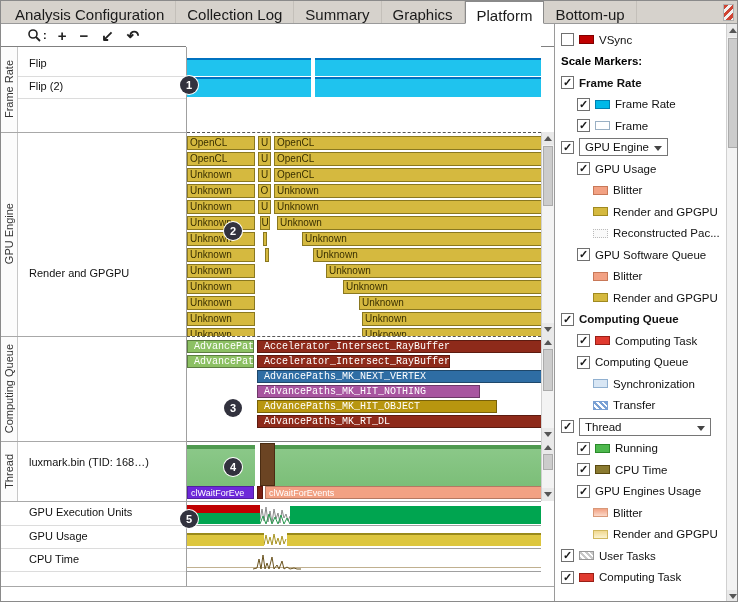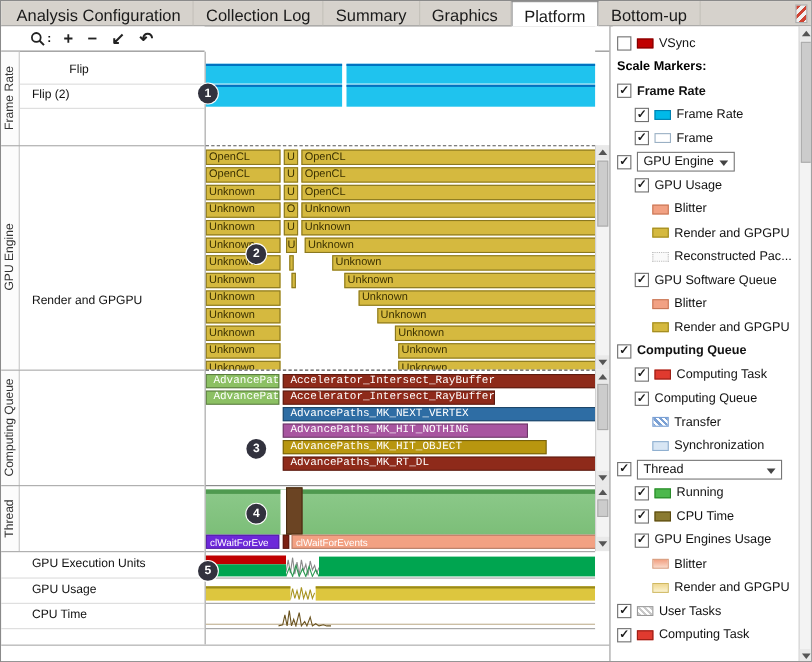--- a/index.html
+++ b/index.html
@@ -25,21 +25,21 @@
   #hdrgap { position:absolute; left:540px; top:23px; width:13px; height:23px; border-bottom:1px solid #808080; background:#fff; }
 
   
   .vstrip { position:absolute; left:0; width:17px; border-right:1px solid #c8c8c8; display:flex; align-items:center; justify-content:center; background:#fcfcfc; }
   .vtext { writing-mode:vertical-rl; transform:rotate(180deg); font-size:11px; color:#333; white-space:nowrap; }
   #strip-fr { top:46px; height:85px; }
   #strip-gpu { top:131px; height:204px; }
   #strip-cq { top:335px; height:105px; }
   #strip-th { top:440px; height:60px; }
   .rowlabel { position:absolute; left:28px; font-size:11px; color:#111; white-space:nowrap; }
-  #lbl-flip { top:56px;margin-left:34px; } #lbl-flip2 { top:79px; } #lbl-rgpgpu { top:266px; }
+  #lbl-flip { top:56px; } #lbl-flip2 { top:79px; } #lbl-rgpgpu { top:266px; }
   #lbl-lux { top:455px; width:150px; overflow:hidden; }
   #lbl-eu { top:505px; } #lbl-usage { top:529px; } #lbl-cpu { top:552px; }
   .hline { position:absolute; height:1px; background:#a8a8a8; }
   .hline.light { background:#dcdcdc; }
 
   
   #tl { position:absolute; left:185px; top:46px; width:355px; height:539px; background:#fff; border-left:1px solid #a0a0a0; }
   .tlsec { position:absolute; left:0; right:0; overflow:hidden; }
   #tl-fr { top:0; height:85px; }
   #fr-flip { position:absolute; left:0; right:0; top:11px; height:18px; }
@@ -153,20 +153,21 @@
   <div class="vstrip" id="strip-cq">
       <span class="vtext">Computing Queue</span>
     </div>
   <div class="vstrip" id="strip-th">
       <span class="vtext">Thread</span>
     </div>
 
   <div class="rowlabel" id="lbl-flip">Flip</div>
   <div class="rowlabel" id="lbl-flip2">Flip (2)</div>
   <div class="rowlabel" id="lbl-rgpgpu">Render and GPGPU</div>
+  <div class="rowlabel" id="lbl-lux">luxmark.bin (TID: 168…)</div>
   <div class="rowlabel" id="lbl-eu">GPU Execution Units</div>
   <div class="rowlabel" id="lbl-usage">GPU Usage</div>
   <div class="rowlabel" id="lbl-cpu">CPU Time</div>
 
   <div class="hline light" style="left:17px;width:168px;top:75px;"></div>
   <div class="hline light" style="left:17px;width:168px;top:97px;"></div>
   <div class="hline" style="left:0;width:185px;top:131px;"></div>
   <div class="hline" style="left:0;width:185px;top:335px;"></div>
   <div class="hline" style="left:0;width:185px;top:440px;"></div>
   <div class="hline" style="left:0;width:185px;top:500px;"></div>
@@ -365,26 +366,26 @@
         <div class="lrow" style="padding-left: 20px;">
           <div class="cb checked">✓</div>
           <div class="ic ic-computing-task"></div>
           <div class="llabel">Computing Task</div>
         </div>
         <div class="lrow" style="padding-left: 20px;">
           <div class="cb checked">✓</div>
           <div class="llabel">Computing Queue</div>
         </div>
         <div class="lrow" style="padding-left: 36px;">
+          <div class="ic ic-synchronization"></div>
+          <div class="llabel">Synchronization</div>
+        </div>
+        <div class="lrow" style="padding-left: 36px;">
           <div class="ic ic-transfer"></div>
           <div class="llabel">Transfer</div>
-        </div>
-        <div class="lrow" style="padding-left: 36px;">
-          <div class="ic ic-synchronization"></div>
-          <div class="llabel">Synchronization</div>
         </div>
         <div class="lrow" style="padding-left: 4px;">
           <div class="cb checked">✓</div>
           <div class="dd wide">
             <span>Thread</span>
           </div>
         </div>
         <div class="lrow" style="padding-left: 20px;">
           <div class="cb checked">✓</div>
           <div class="ic ic-running"></div>

